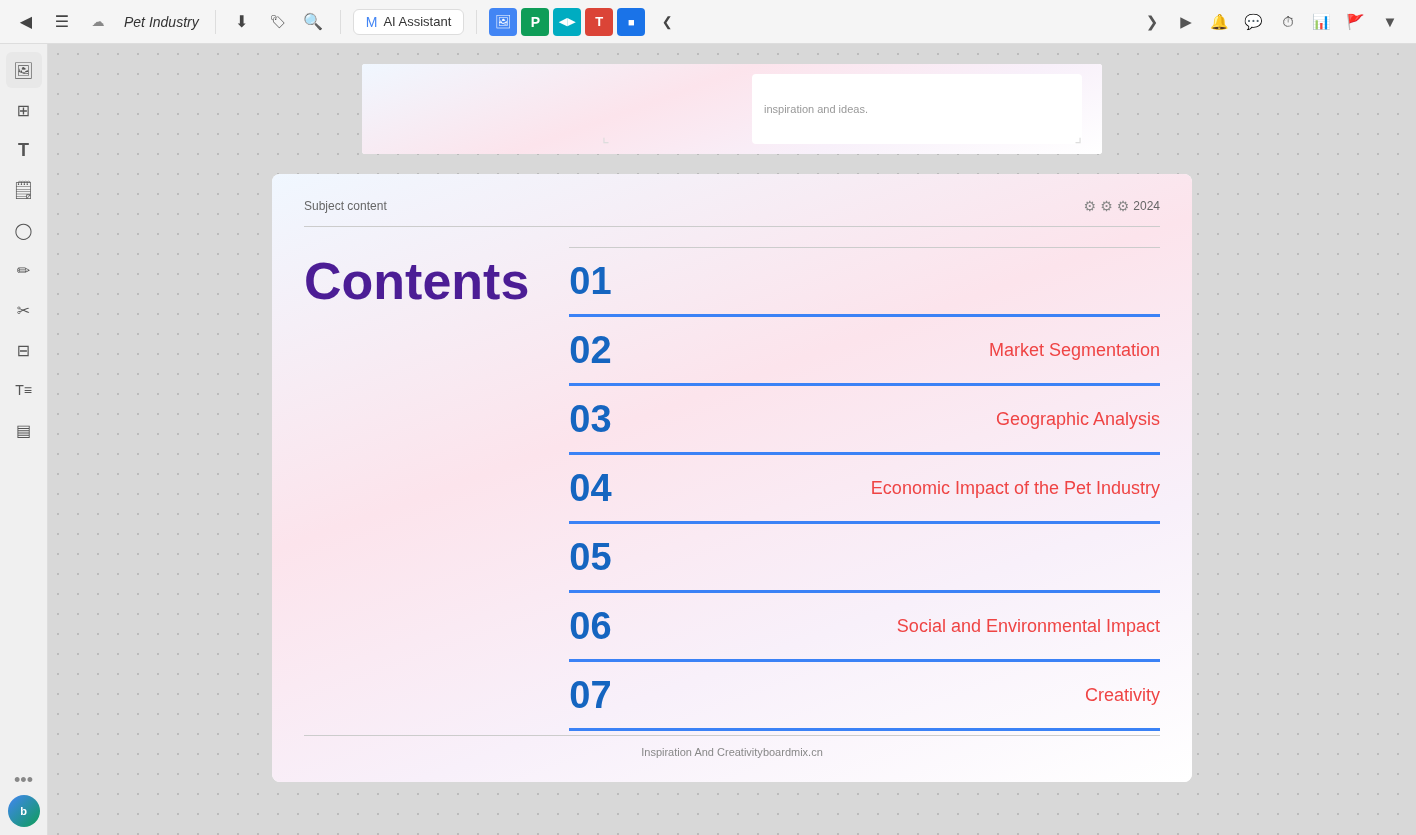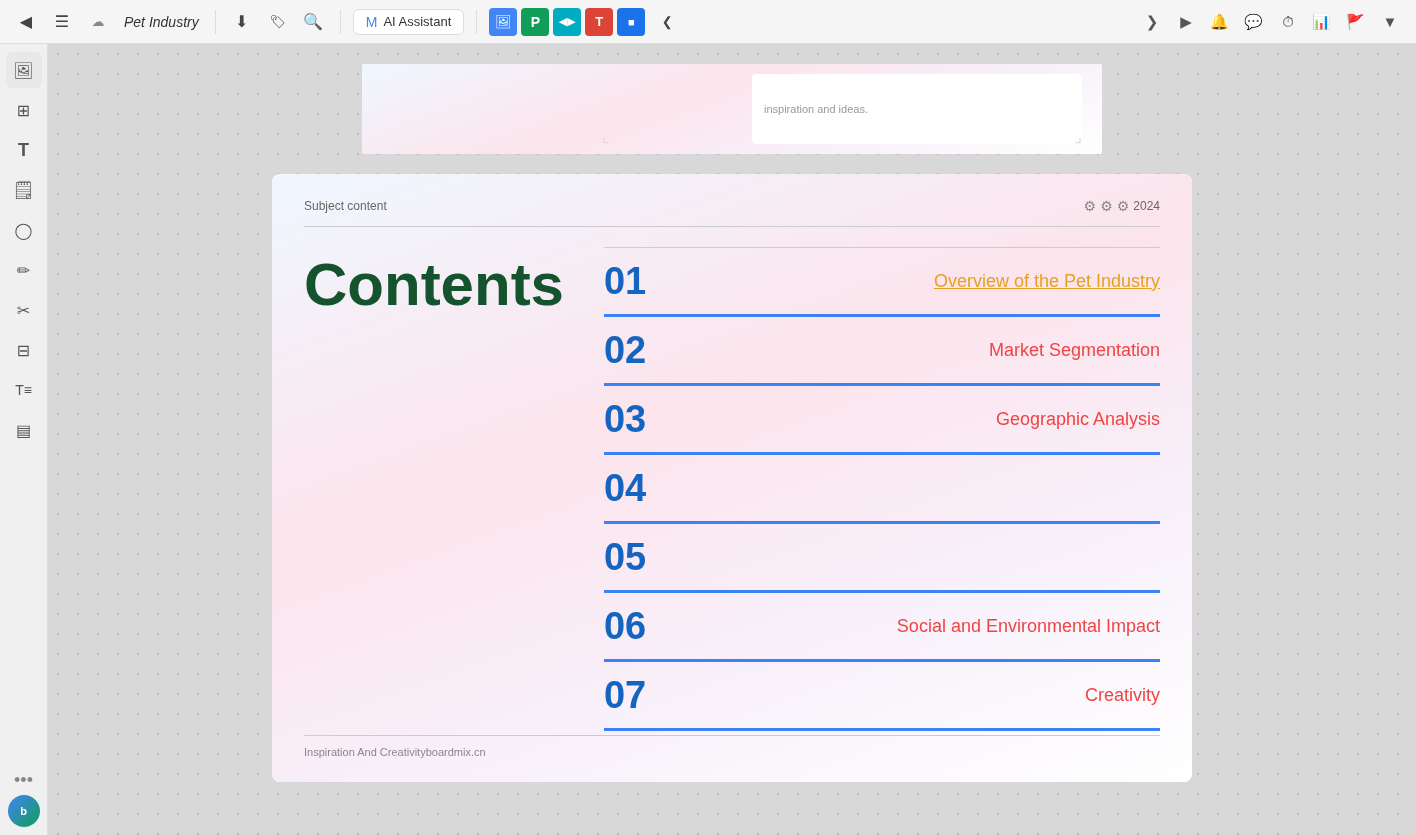--- a/index.html
+++ b/index.html
@@ -231,23 +231,23 @@
     }
     .gear-icon { font-size: 14px; color: #888; }
 
     
     .contents-layout {
       display: flex;
       margin-top: 20px;
       gap: 40px;
     }
     .contents-title {
-      font-size: 60px;
+      font-size: 52px;
       font-weight: 800;
-      color: #14532d;
+      color: #4c1d95;
       writing-mode: horizontal-tb;
       flex-shrink: 0;
       line-height: 1;
       padding-top: 8px;
     }
     .contents-list {
       flex: 1;
     }
     .contents-item {
       display: flex;
@@ -273,21 +273,21 @@
       text-align: right;
     }
     .item-label.active {
       color: #e8a020;
       text-decoration: underline;
     }
 
     
     .slide-footer {
       display: flex;
-      justify-content: flex-start;
+      justify-content: center;
       padding-top: 10px;
       border-top: 1px solid #ccc;
       margin-top: 4px;
     }
     .footer-left {
       font-size: 11px;
       color: #888;
     }
     .footer-right {
       font-size: 11px;
@@ -375,35 +375,35 @@
             <span>2024</span>
           </div>
         </div>
 
         <div class="contents-layout">
           <div class="contents-title">Contents</div>
           <div class="contents-list">
 
             <div class="contents-item">
               <span class="item-number">01</span>
-              <span class="item-label active">Overview of the Pet Industry</span>
             </div>
 
             <div class="contents-item">
               <span class="item-number">02</span>
               <span class="item-label">Market Segmentation</span>
             </div>
 
             <div class="contents-item">
               <span class="item-number">03</span>
               <span class="item-label">Geographic Analysis</span>
             </div>
 
             <div class="contents-item">
               <span class="item-number">04</span>
+              <span class="item-label">Economic Impact of the Pet Industry</span>
             </div>
 
             <div class="contents-item">
               <span class="item-number">05</span>
             </div>
 
             <div class="contents-item">
               <span class="item-number">06</span>
               <span class="item-label">Social and Environmental Impact</span>
             </div>

